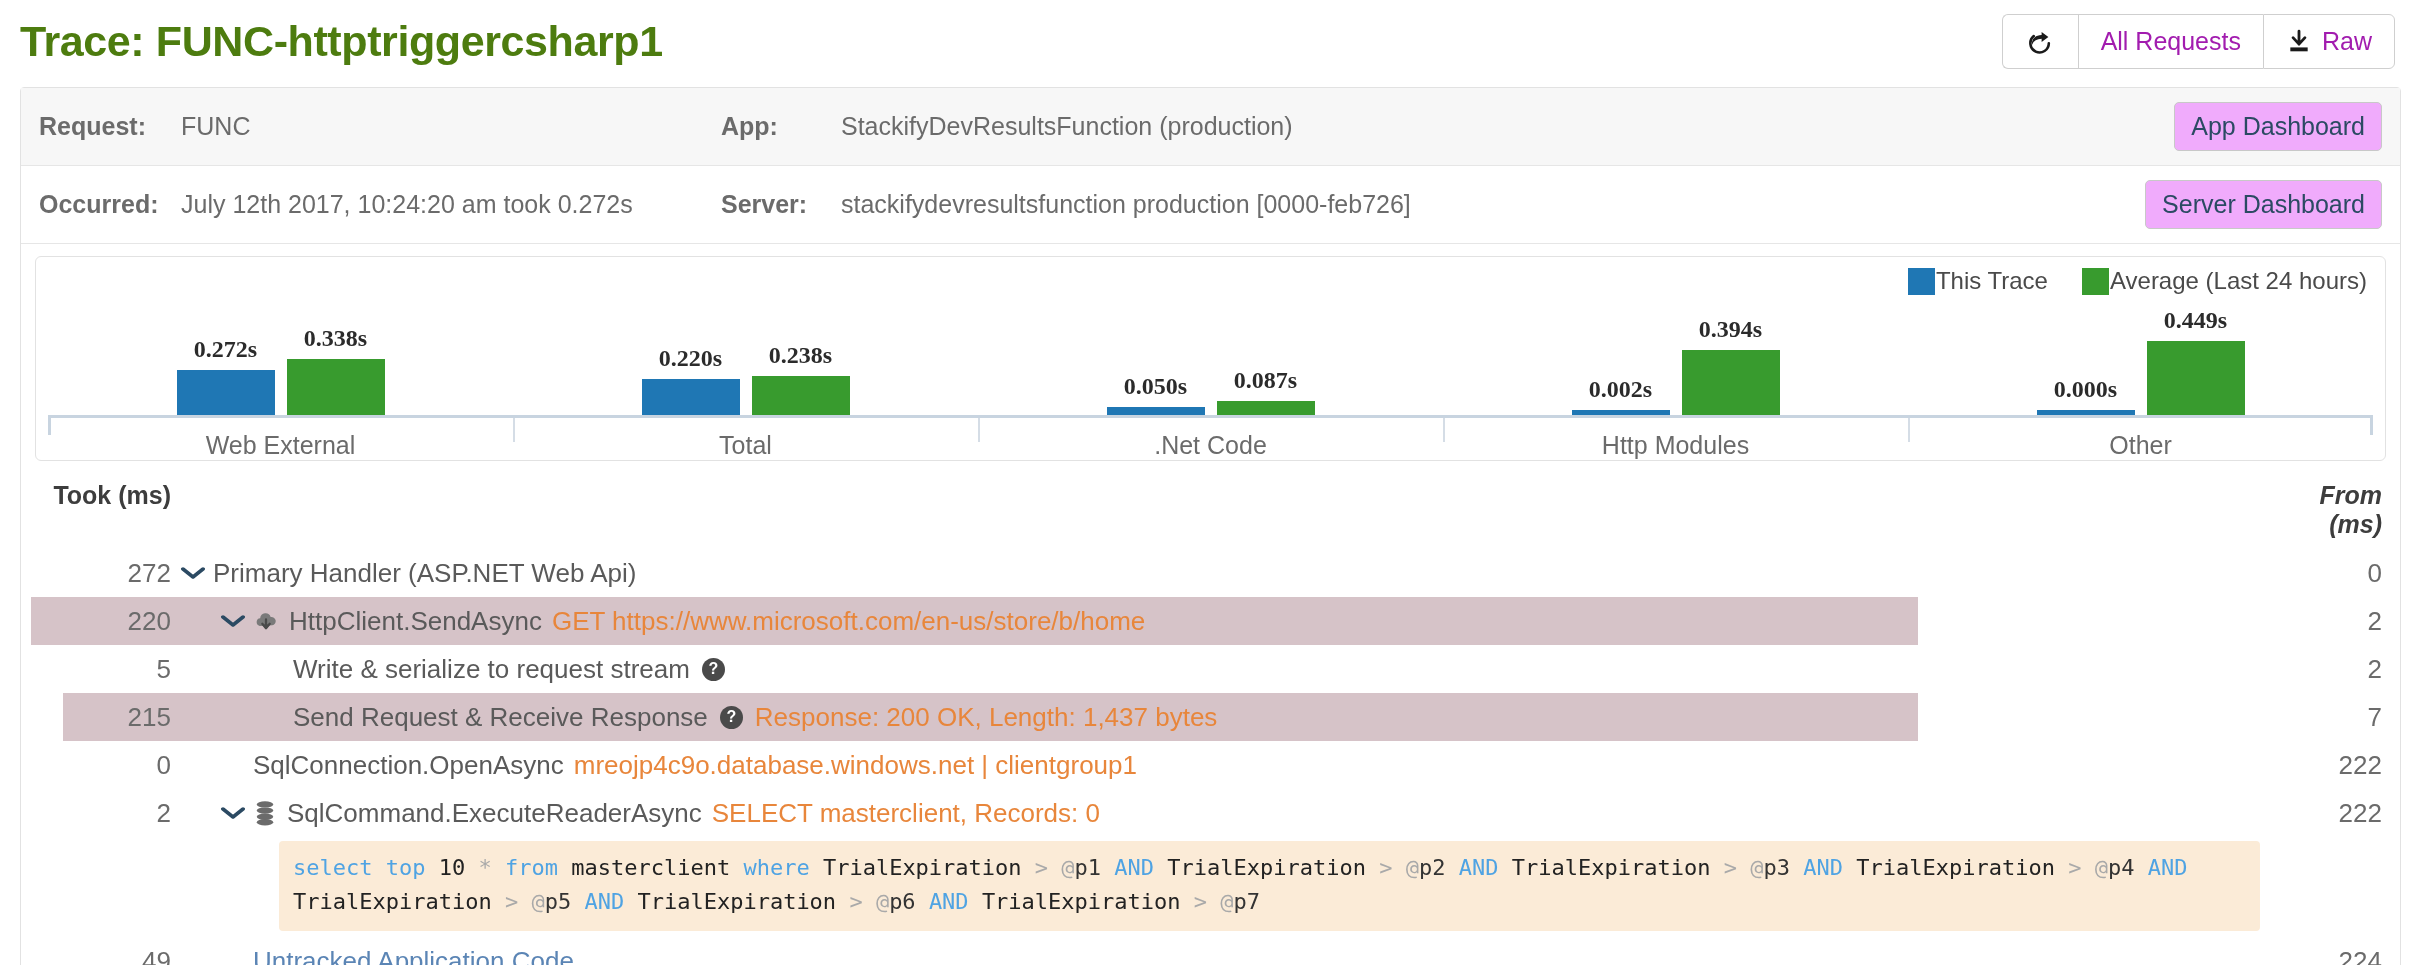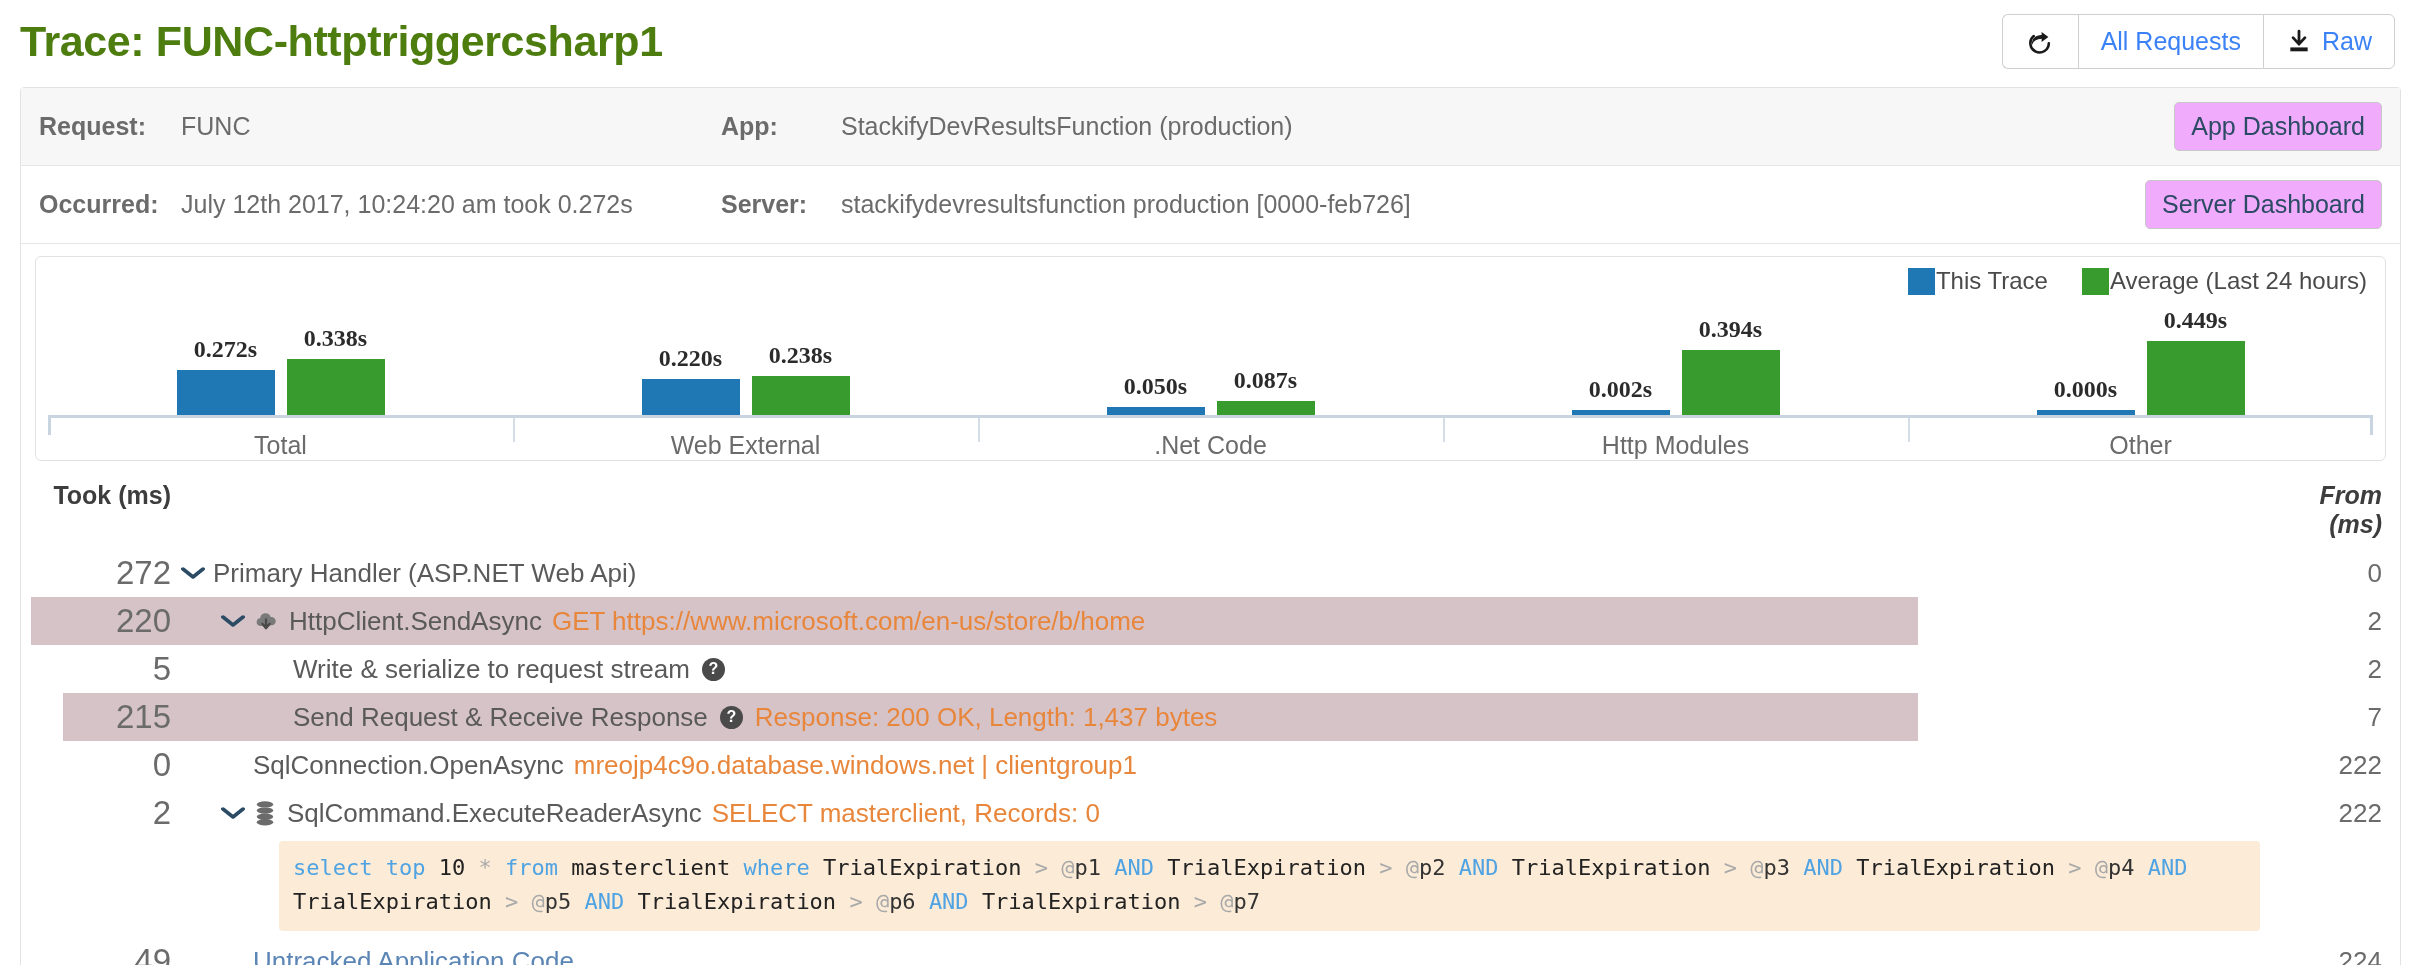--- a/index.html
+++ b/index.html
@@ -19,21 +19,21 @@
   }
   .page-title {
     font-size: 43px; font-weight: 700; color: #4d7c0f;
     letter-spacing: -0.4px; white-space: nowrap;
   }
   .btn-group { display: flex; align-items: stretch; }
   .btn {
     background: #ffffff;
     border: 1px solid #cfcfcf;
     border-right: none;
-    color: #3b82f6;
+    color: #a21caf;
     font-size: 25px;
     padding: 12px 22px;
     display: flex; align-items: center; gap: 10px;
     cursor: pointer;
     white-space: nowrap;
   }
   .btn:first-child { border-radius: 6px 0 0 6px; padding-left: 24px; padding-right: 24px; }
   .btn:last-child { border-right: 1px solid #cfcfcf; border-radius: 0 6px 6px 0; }
   .btn svg { display: block; }
 
@@ -166,21 +166,21 @@
     position: absolute;
     top: 0; bottom: 0;
     background: #d6c3c8;
     z-index: 0;
   }
   .trow-hl.hl-a::before { left: 10px; right: 482px; }
   .trow-hl.hl-b::before { left: 42px; right: 482px; }
 
   .td-took {
     width: 150px; text-align: right;
-    color: #6b6b6b; font-size: 33px;
+    color: #6b6b6b; font-size: 26px;
     position: relative; z-index: 1;
     flex: 0 0 150px;
   }
   .td-name {
     flex: 1 1 auto;
     display: flex; align-items: center; gap: 10px;
     position: relative; z-index: 1;
     padding-left: 12px;
     white-space: nowrap;
   }
@@ -360,22 +360,22 @@
 
     <div class="axis">
       <div class="axis-line"></div>
       <div class="axis-cap left"></div>
       <div class="axis-cap right"></div>
       <div class="axis-tick" style="left:20%"></div>
       <div class="axis-tick" style="left:40%"></div>
       <div class="axis-tick" style="left:60%"></div>
       <div class="axis-tick" style="left:80%"></div>
       <div class="axis-labels" id="axis-labels">
+          <div class="axis-label">Web External</div>
           <div class="axis-label">Total</div>
-          <div class="axis-label">Web External</div>
           <div class="axis-label">.Net Code</div>
           <div class="axis-label">Http Modules</div>
           <div class="axis-label">Other</div>
         </div>
     </div>
   </div>
 
   <div class="trace">
     <div class="trace-head">
       <div class="th-took">Took (ms)</div>

